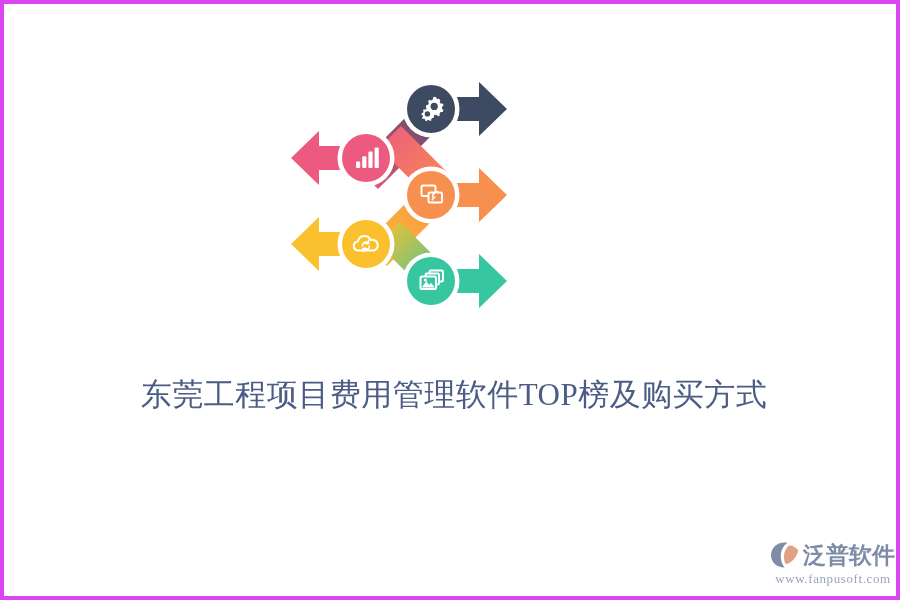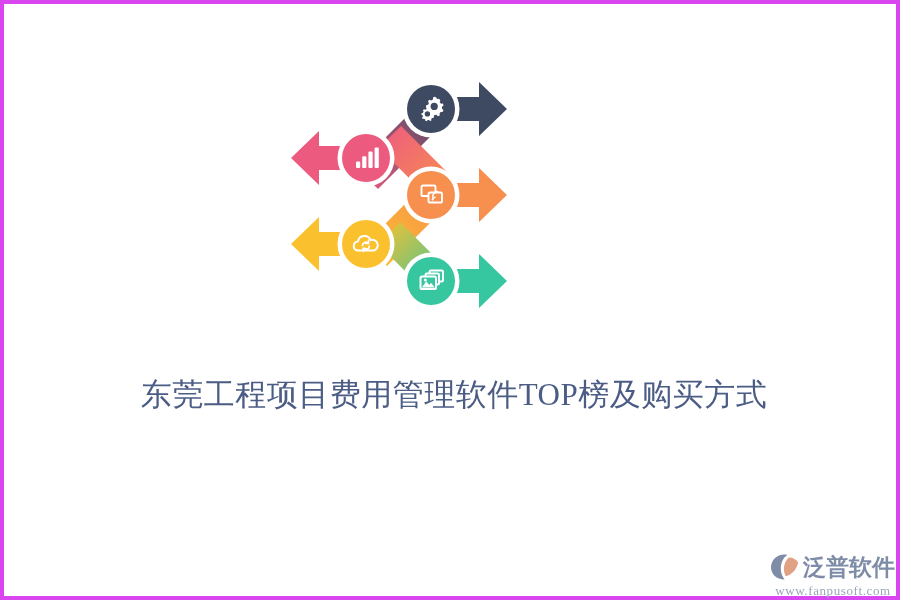--- a/index.html
+++ b/index.html
@@ -51,21 +51,20 @@
     white-space: nowrap;
   }
 
   
   #logo {
     position: absolute;
     left: 766px;
     top: 536px;
     width: 126px;
     height: 48px;
-    margin-top: 12px;
   }
   #logo-row {
     display: flex;
     align-items: center;
     height: 30px;
   }
   #logo-mark {
     width: 30px;
     height: 28px;
     flex: 0 0 30px;

